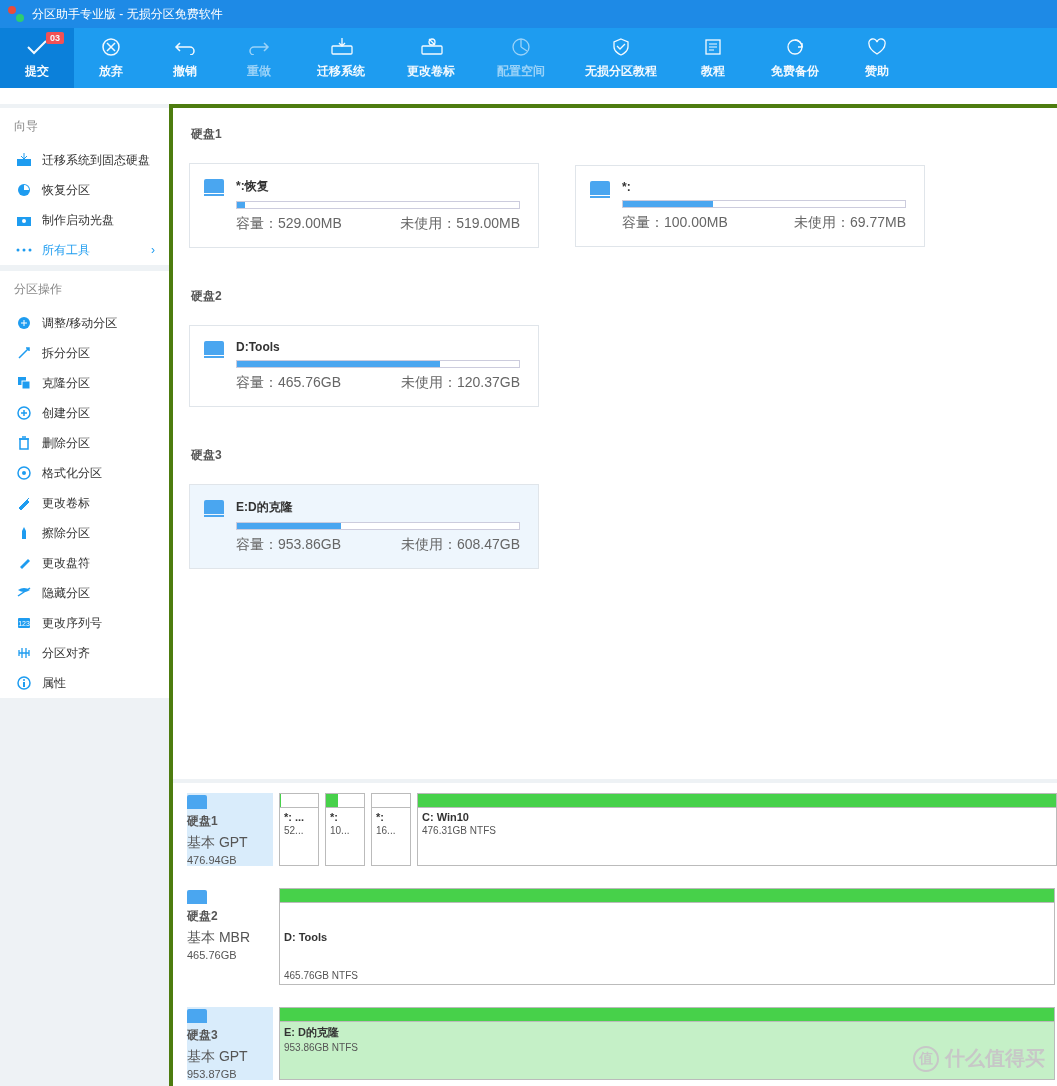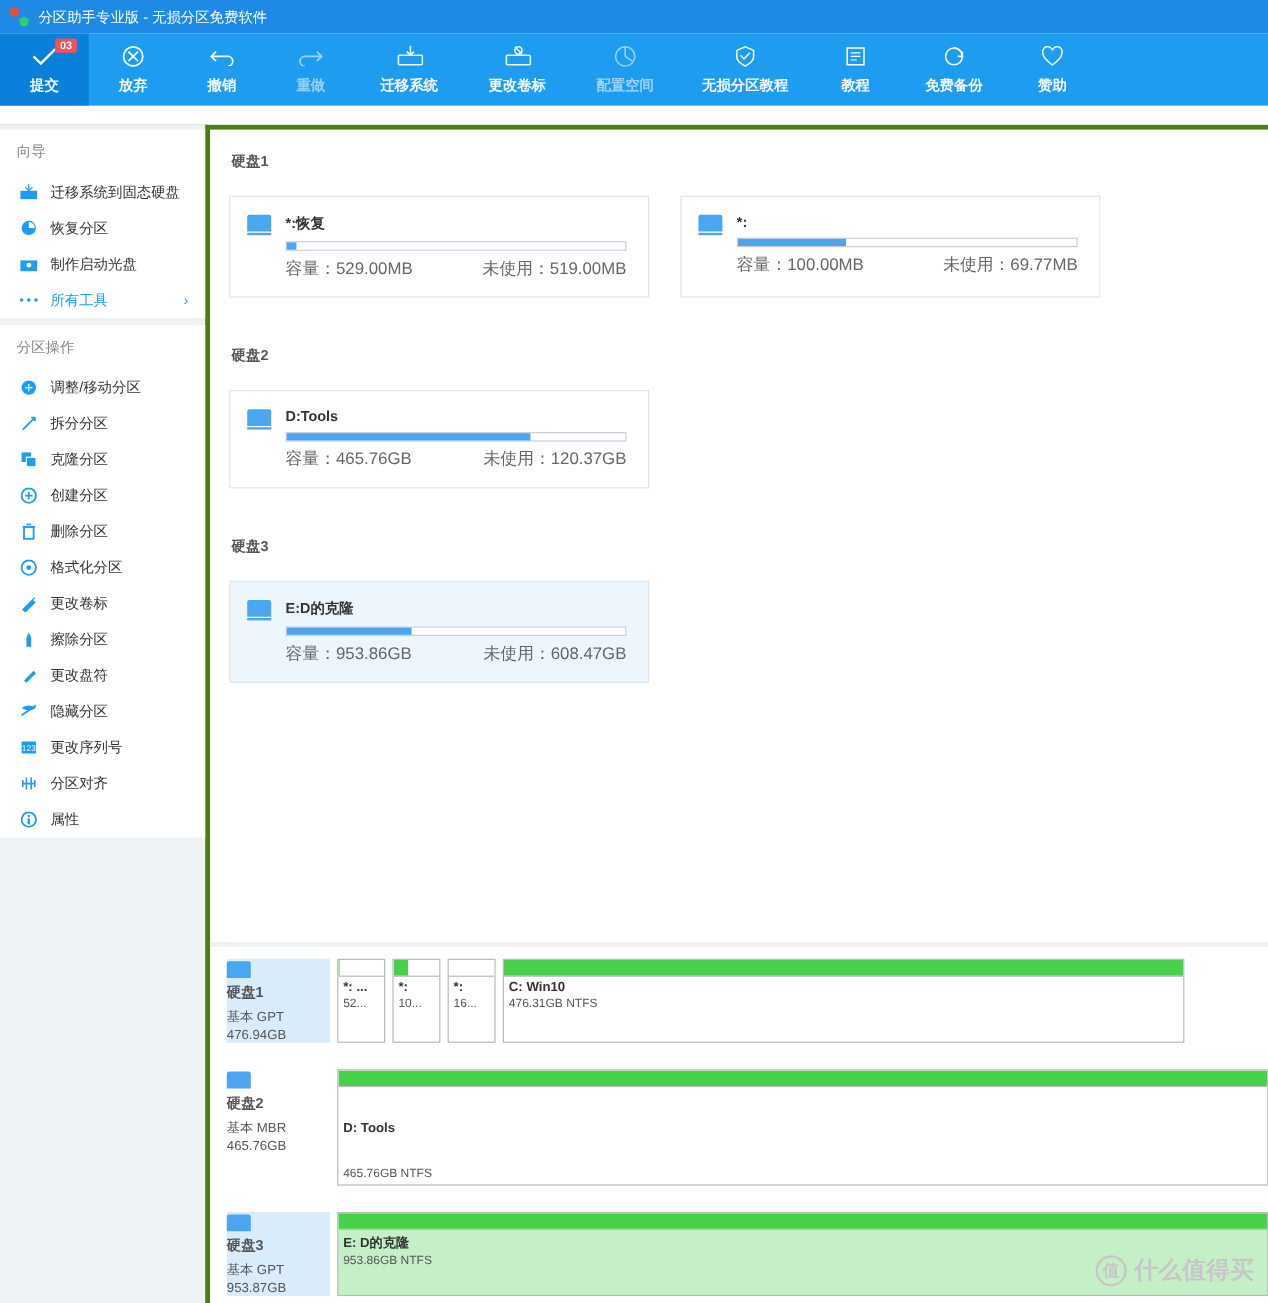--- a/index.html
+++ b/index.html
@@ -27,40 +27,40 @@
 .side-item { height: 30px; display: flex; align-items: center; padding-left: 16px; font-size: 12px; color: #333; gap: 10px; cursor: pointer; }
 .side-item .mi { width: 16px; height: 14px; display:flex; align-items:center; justify-content:center; color:#1e9cf0; }
 .side-item.all { color: #1e9cf0; }
 .side-item.all .chev { margin-left: auto; margin-right: 14px; color:#1e9cf0; }
 
 .main { flex: 1; background: #fff; display: flex; flex-direction: column; margin-left: 4px; margin-top:4px; }
 .upper { flex: 1; overflow: hidden; padding: 10px 0 0 10px; }
 .lower { background: #fff; border-top: 4px solid #eef2f5; padding: 10px 0 0 14px; }
 
 .disk-h { font-size: 12px; font-weight: bold; color: #555; margin: 8px 0 20px 8px; }
-.row { display: flex; gap: 26px; margin-bottom: 40px; padding-left: 6px; }
+.row { display: flex; gap: 36px; margin-bottom: 40px; padding-left: 6px; align-items: center; }
 
 .card { width: 350px; border: 1px solid #e0e5ea; padding: 14px 18px 14px 14px; display:flex; gap: 12px; min-height: 70px; }
 .card.sel { background:#eef6fd; }
 .card .cicon { width: 20px; flex-shrink:0; }
 .card .drv { width: 20px; height: 14px; border-radius: 2px 2px 0 0; background:#4aa6f0; position: relative; top: 1px; }
 .card .drv::after { content:''; position:absolute; bottom:-3px; left:0; width:100%; height:2px; background:#4aa6f0; }
 .cbody { flex:1; }
 .cname { font-size: 12px; font-weight: bold; color: #333; margin-bottom: 6px; }
 .bar { height: 8px; border: 1px solid #ccd; margin-bottom: 6px; position:relative; background:#fff;}
 .fill { position:absolute; left:0; top:0; bottom:0; background:#4aa6f0;}
 .cstats { display:flex; justify-content: space-between; font-size: 14px; color:#666; }
 
 
 .drow { display:flex; margin-bottom: 22px; gap: 6px; }
 .dinfo { width: 86px; flex-shrink: 0; }
 .dinfo.sel { background:#d9ecfb; }
 .dinfo .drv { width: 20px; height: 14px; margin: 2px 0 4px; }
 .dinfo .dname { font-size: 12px; font-weight: bold; color:#555;}
-.dinfo .dtype { font-size: 11px; color:#555; margin-top: 4px;}
+.dinfo .dtype { font-size: 14px; color:#555; margin-top: 4px;}
 .dinfo .dsize { font-size: 11px; color:#555; margin-top: 2px;}
 .parts { flex:1; display:flex; gap: 6px; padding-right: 0; }
 .pb { border: 1px solid #bbb; display:flex; flex-direction: column; overflow:hidden;}
 .pbar { height: 14px; border-bottom:1px solid #bbb; position:relative; background:#fff;}
 .pfill { position:absolute; left:0; top:0; bottom:0; }
 .pfill.g { background:#47d14a; }
 .plabel { font-size: 11px; font-weight: bold; padding: 3px 4px 0; color:#333; white-space:nowrap; overflow:hidden; text-overflow:ellipsis;}
 .psize { font-size: 10px; padding: 2px 4px 3px; color:#555; white-space:nowrap; overflow:hidden; text-overflow:ellipsis;}
 .pb.sel { background:#c5f0c7; }
 
@@ -440,21 +440,21 @@
       <div class="plabel">*:</div>
       <div class="psize">10...</div>
             </div>
             <div class="pb" style="width: 40px;">
               <div class="pbar">
                 <div class="pfill g" style="width:0%"></div>
               </div>
       <div class="plabel">*:</div>
       <div class="psize">16...</div>
             </div>
-            <div class="pb" style="width: 568px;">
+            <div class="pb" style="width: 640px;">
               <div class="pbar">
                 <div class="pfill g" style="width:100%"></div>
               </div>
       <div class="plabel">C: Win10</div>
       <div class="psize">476.31GB NTFS</div>
             </div>
           </div>
         </div>
         <div class="drow">
           <div class="dinfo">

